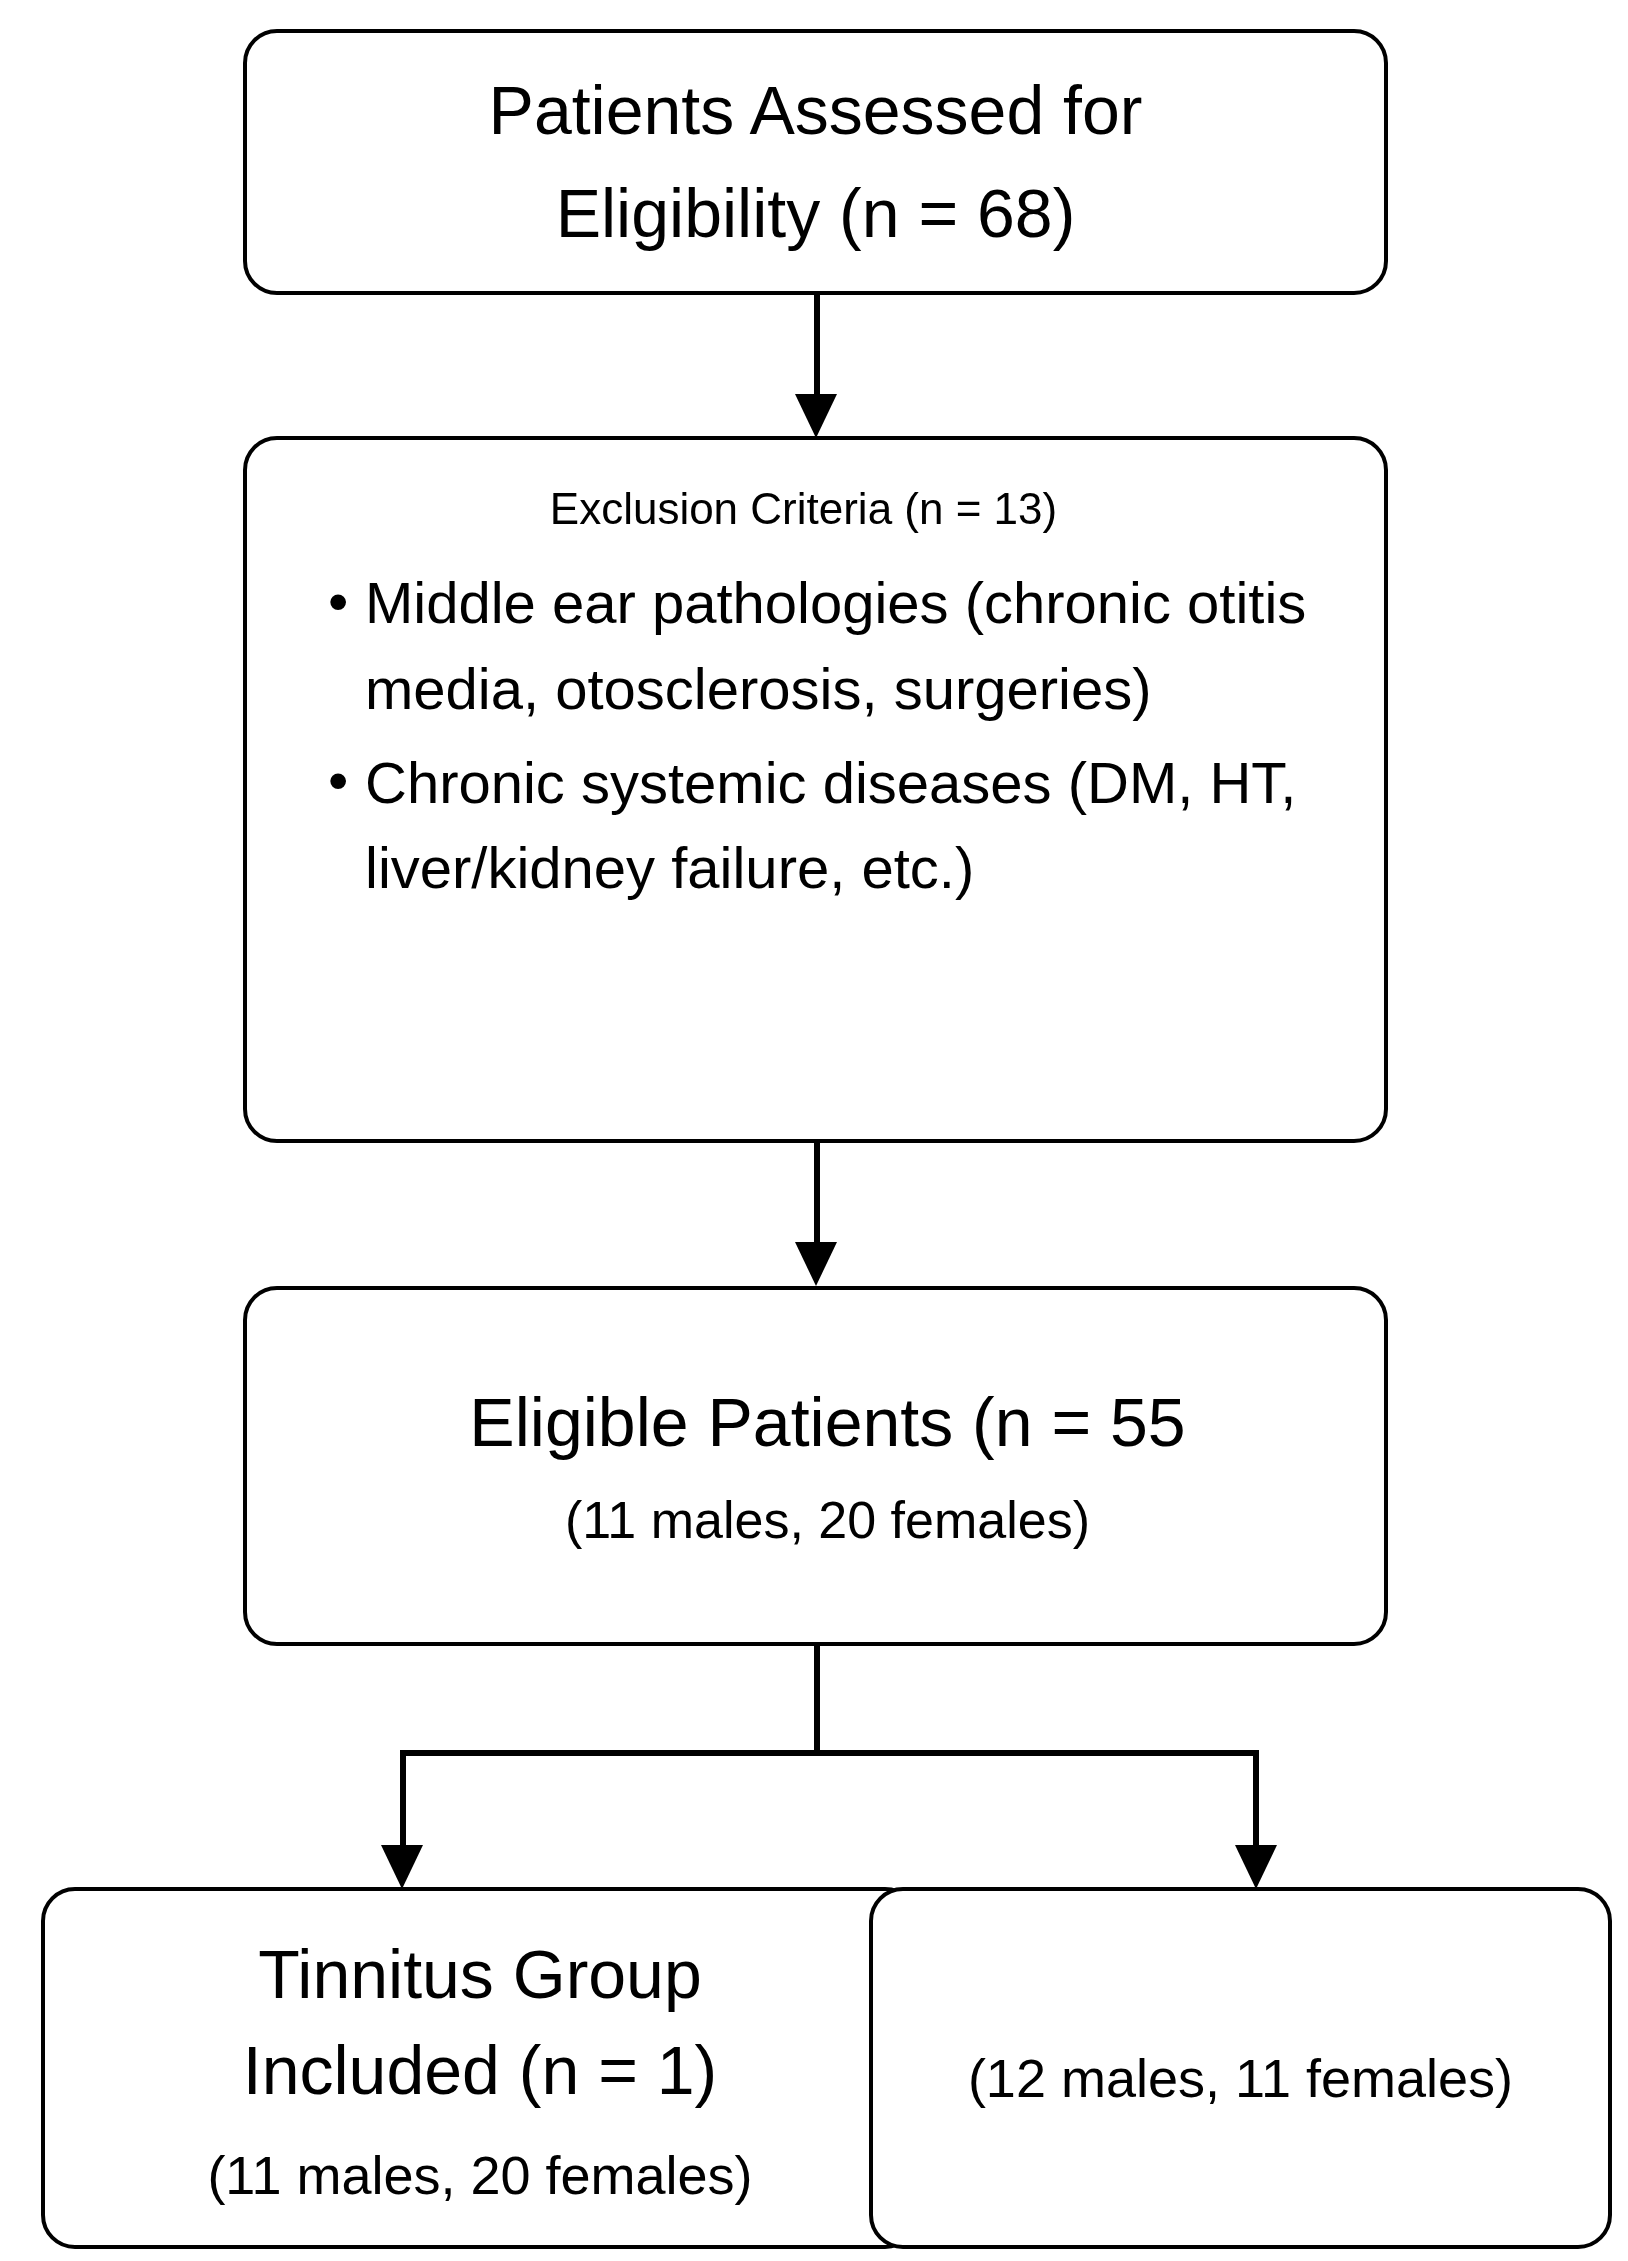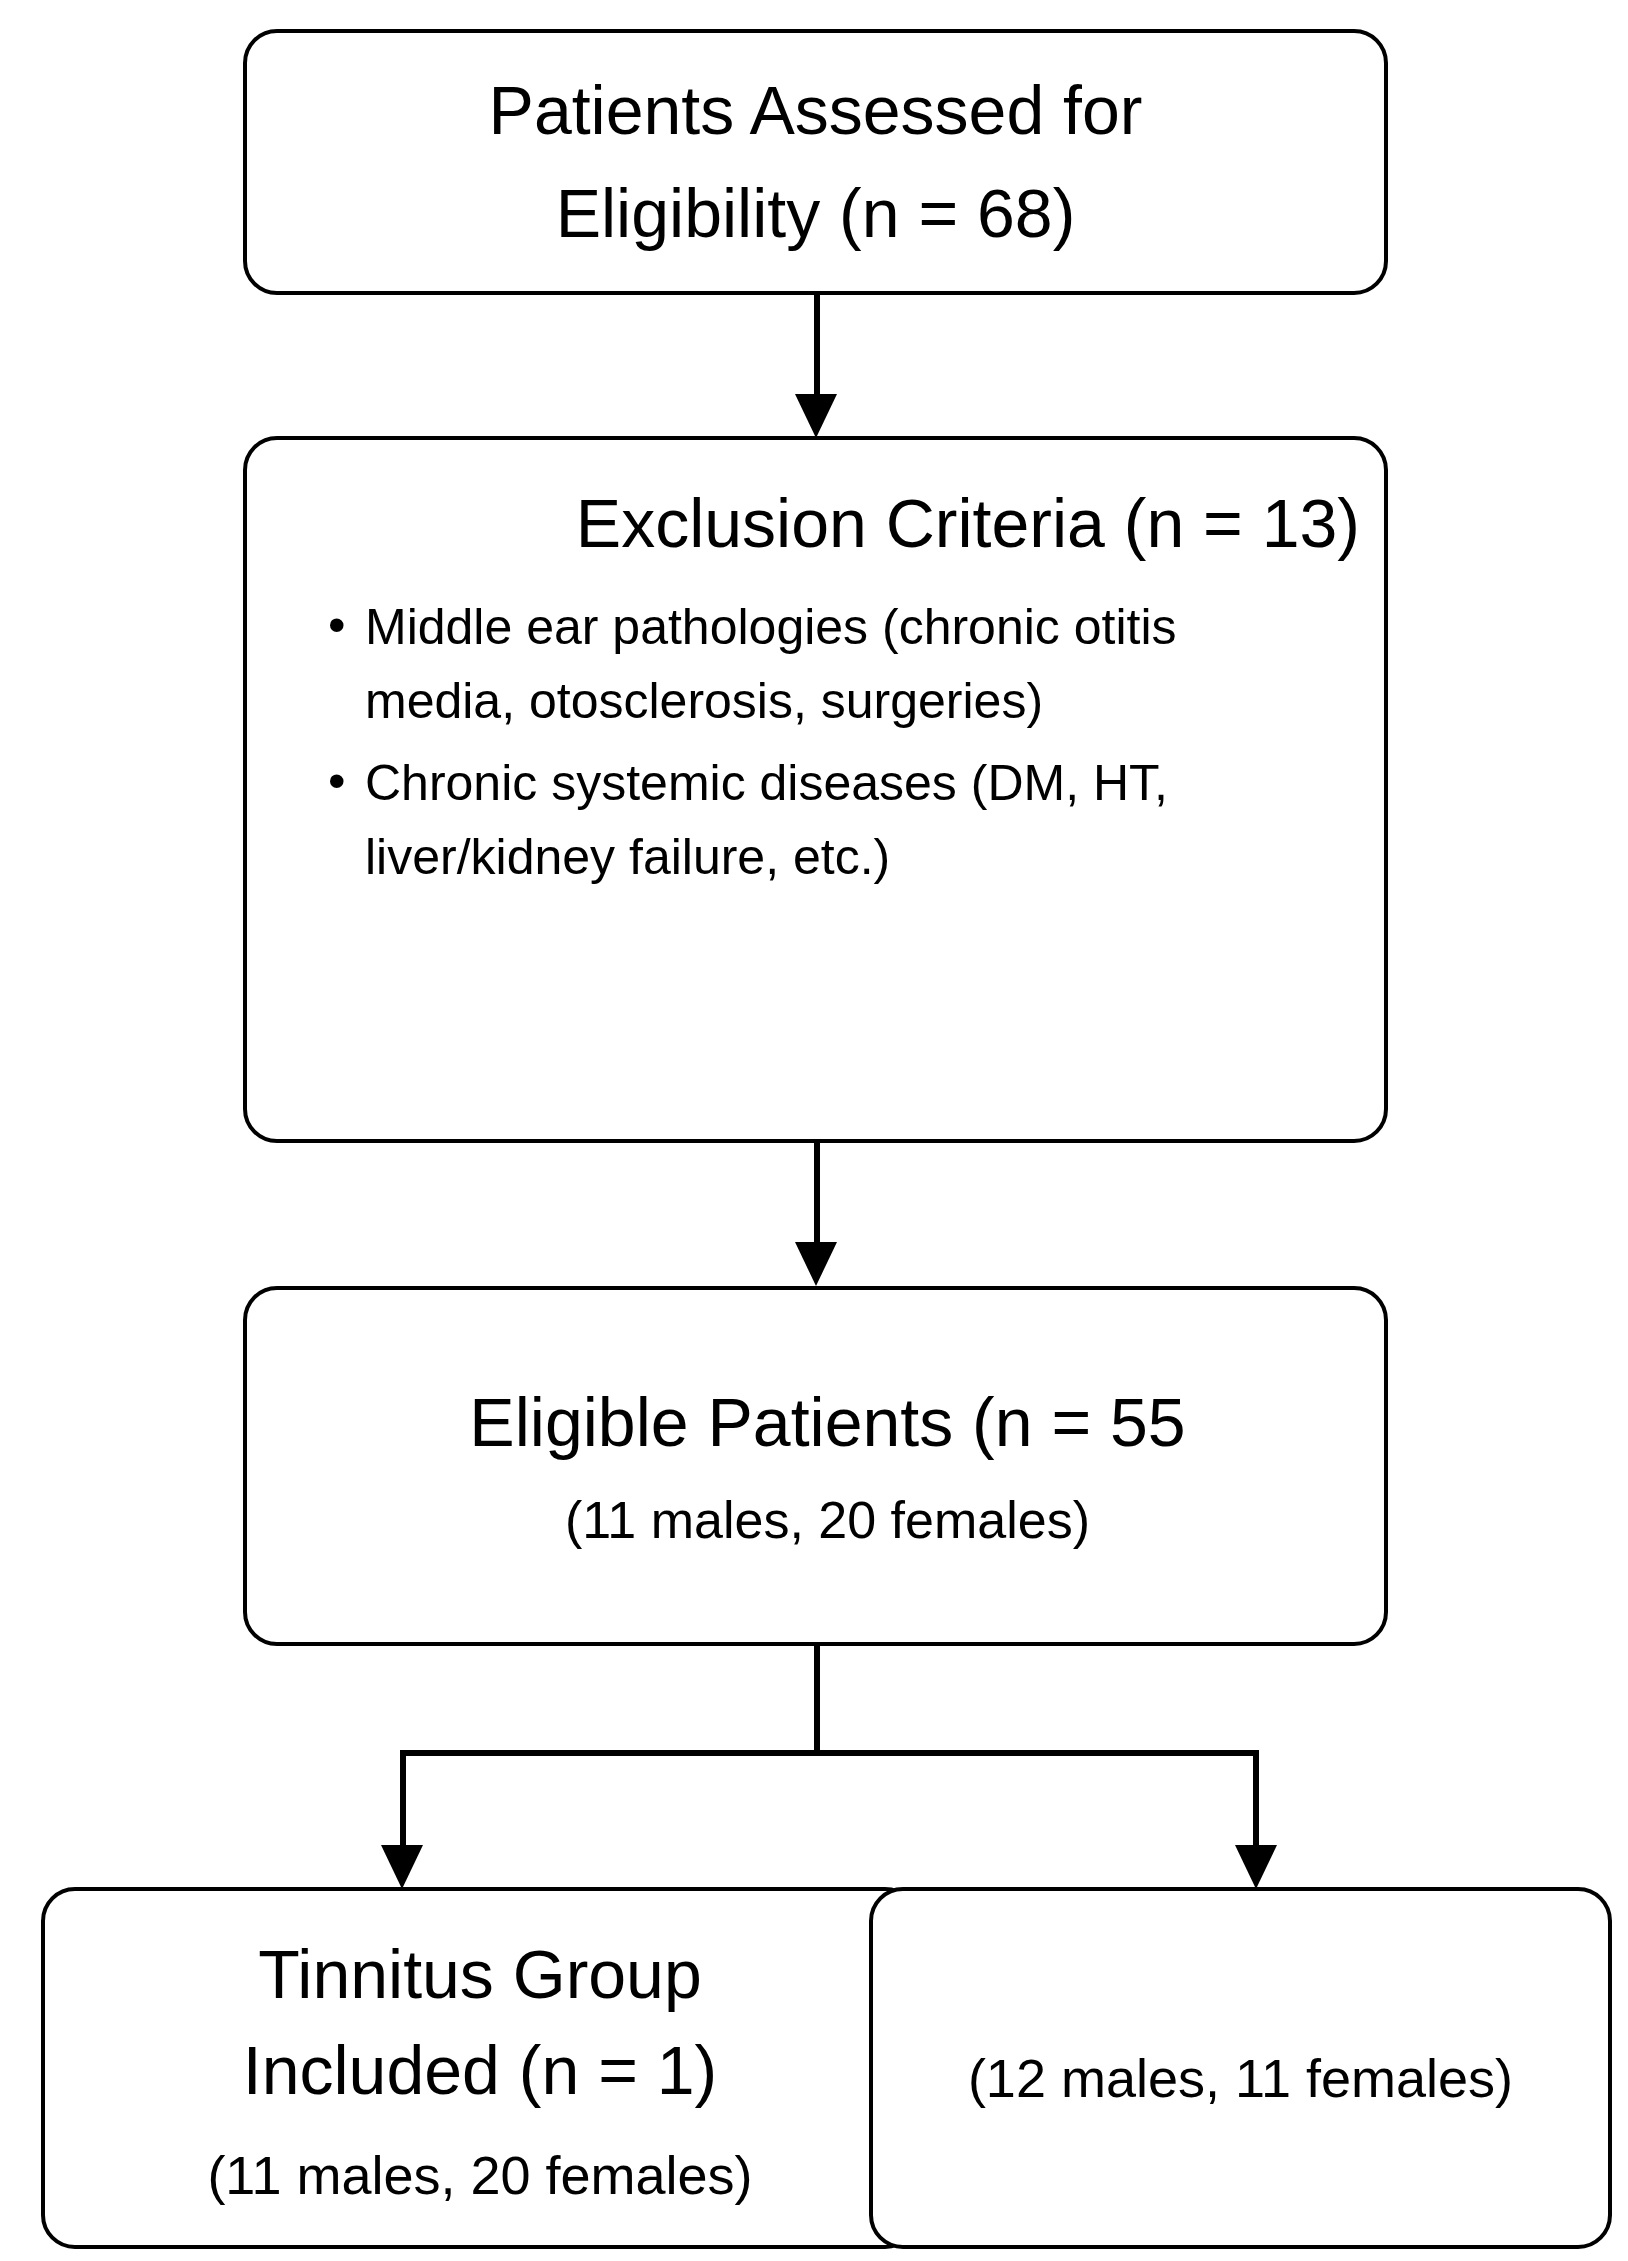--- a/index.html
+++ b/index.html
@@ -33,29 +33,29 @@
     left: 243px; top: 29px; width: 1145px; height: 266px;
     font-size: 68px; line-height: 1.52;
   }
 
   
   .box-exclusion {
     left: 243px; top: 436px; width: 1145px; height: 707px;
     padding: 41px 24px 0 0;
   }
   .ex-title {
-    text-align: right;
-    font-size: 68px;
+    text-align: center;
+    font-size: 44px;
     line-height: 1.25;
   }
   .ex-list {
     margin-top: 24px;
     padding-left: 118px;
     list-style: none;
-    font-size: 50px;
+    font-size: 58px;
     line-height: 1.48;
     text-align: left;
   }
   .ex-list li {
     position: relative;
     margin-bottom: 8px;
     white-space: pre-line;
   }
   .ex-list li::before {
     content: "\2022";

